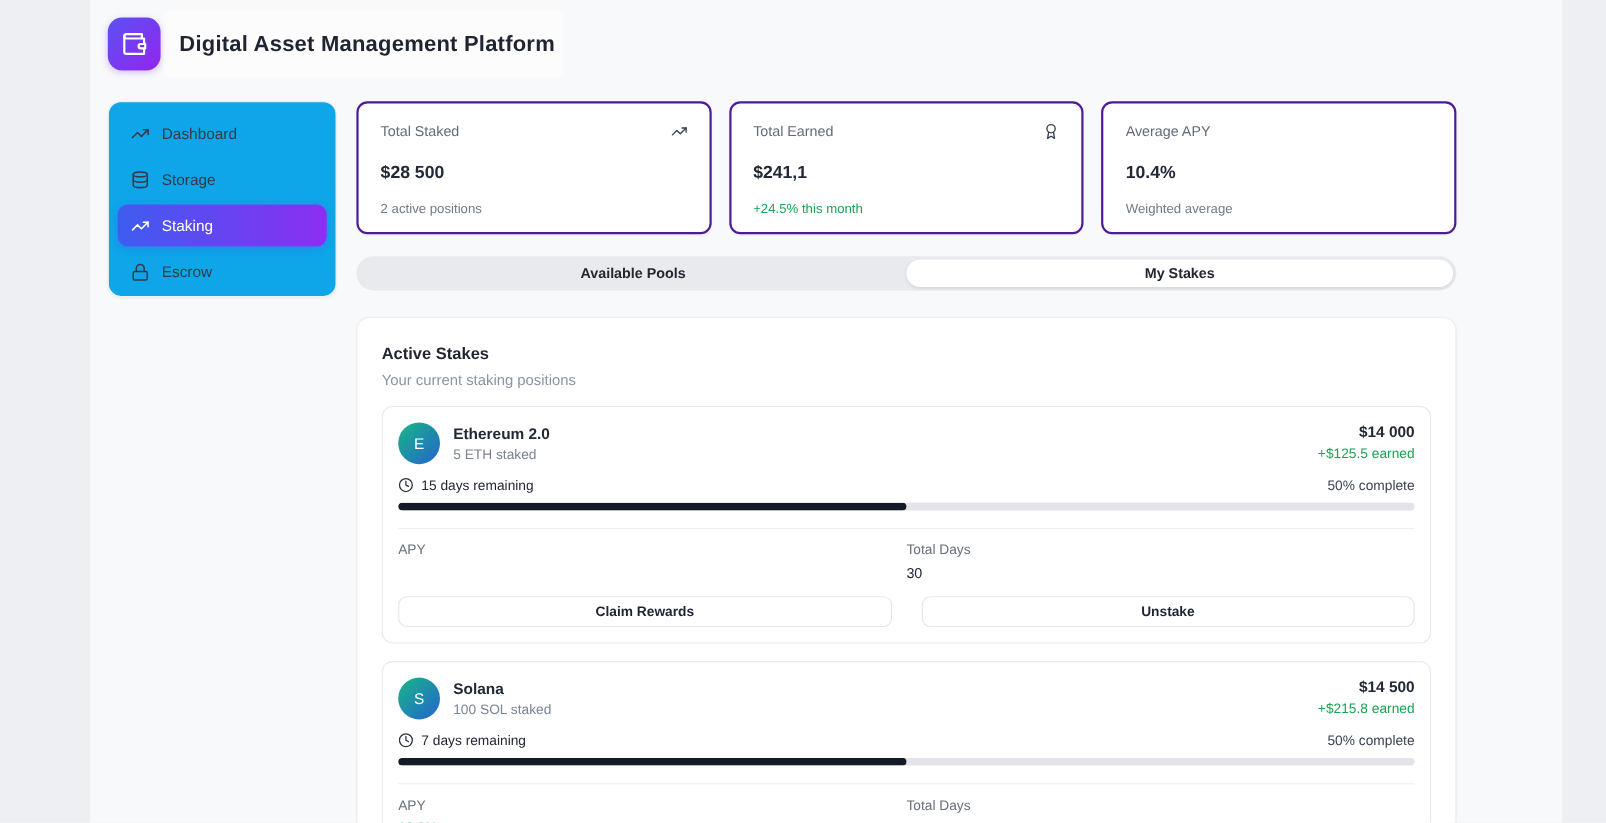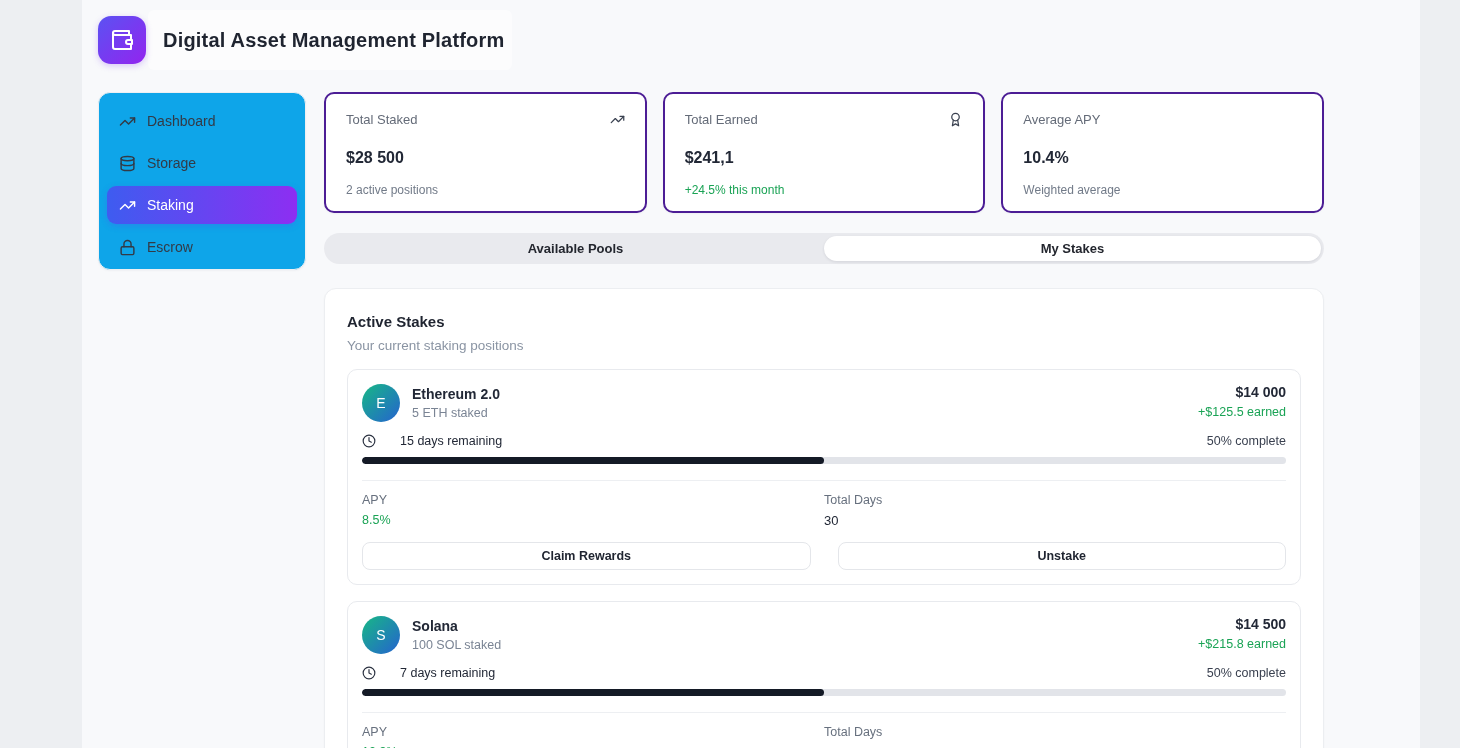--- a/index.html
+++ b/index.html
@@ -88,21 +88,21 @@
     background:linear-gradient(135deg,#17b885 0%,#2563cf 100%);
     display:flex; align-items:center; justify-content:center;
     color:#fff; font-size:14px; font-weight:500;
   }
   .stake-name { font-size:14px; font-weight:600; color:#222836; }
   .stake-sub { margin-top:4px; font-size:12.5px; color:#7a8494; }
   .stake-vals { text-align:right; }
   .stake-value { font-size:14px; font-weight:700; color:#222836; }
   .stake-earned { margin-top:5px; font-size:12.5px; color:#1aa355; }
   .remain-row { margin-top:12px; display:flex; justify-content:space-between; align-items:center; }
-  .remain-left { display:flex; align-items:center; gap:24px; font-size:12.5px; color:#222836; }
+  .remain-left { display:flex; align-items:center; gap:7px; font-size:12.5px; color:#222836; }
   .remain-left .ic { display:flex; color:#2a3140; }
   .remain-right { font-size:12.5px; color:#3a4150; }
   .progress-track { margin-top:9px; height:7px; background:#e2e4e9; border-radius:5px; overflow:hidden; }
   .progress-fill { height:100%; background:#141a26; border-radius:5px; }
   .stake-meta {
     margin-top:16px; padding-top:12px; border-top:1px solid #edeff2;
     display:flex;
   }
   .meta-col { width:50%; }
   .meta-label { font-size:12.5px; color:#67707e; }
@@ -251,21 +251,20 @@
               <span>15 days remaining</span>
             </div>
             <div class="remain-right">50% complete</div>
           </div>
           <div class="progress-track">
             <div class="progress-fill" style="width: 50%;"></div>
           </div>
           <div class="stake-meta">
             <div class="meta-col">
               <div class="meta-label">APY</div>
-              <div class="meta-value green">8.5%</div>
             </div>
             <div class="meta-col">
               <div class="meta-label">Total Days</div>
               <div class="meta-value">30</div>
             </div>
           </div>
           <div class="stake-actions">
             <button class="btn">Claim Rewards</button>
             <button class="btn">Unstake</button>
           </div>

